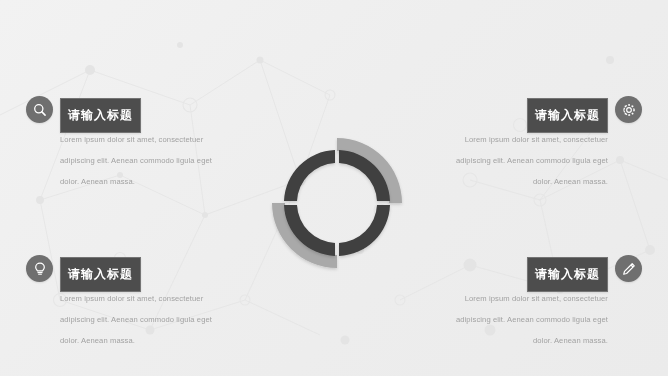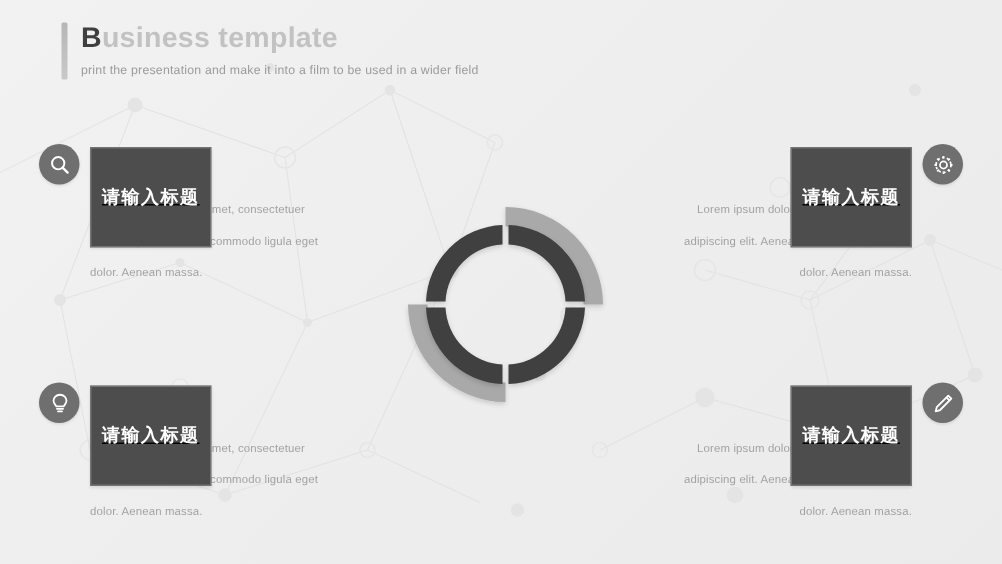--- a/index.html
+++ b/index.html
@@ -96,26 +96,25 @@
     position: absolute;
     left: 50%;
     top: 50%;
     transform: translate(-50%, -50%);
   }
 
   .title-banner {
     position: absolute;
     top: 2px;
     height: 35px;
-    padding: 16px 8px;
+    padding: 0 8px;
     background: #4d4d4d;
     box-shadow: inset 0 0 0 1px rgba(255,255,255,0.22), 0 1px 2px rgba(0,0,0,0.10);
     display: flex;
     align-items: center;
-    text-decoration: underline;
   }
   .block-left .title-banner  { left: 34px; }
   .block-right .title-banner { right: 34px; }
   .title-banner span {
     font-size: 12px;
     font-weight: bold;
     color: #ffffff;
     letter-spacing: 1px;
     line-height: 19px;
     white-space: nowrap;
@@ -197,27 +196,20 @@
       <circle cx="60" cy="300" r="6.5"></circle>
       <circle cx="245" cy="300" r="5"></circle>
       <circle cx="470" cy="180" r="7"></circle>
       <circle cx="600" cy="120" r="5"></circle>
       <circle cx="120" cy="258" r="5.5"></circle>
       <circle cx="380" cy="210" r="6"></circle>
       <circle cx="520" cy="125" r="6.5"></circle>
     </g>
   </svg>
 
-  <div id="header">
-    <div id="header-bar"></div>
-    <div id="header-text">
-      <div id="page-title"><span class="initial">B</span><span>usiness template</span></div>
-      <div id="page-subtitle">print the presentation and make it into a film to be used in a wider field</div>
-    </div>
-  </div>
 
   <div class="block block-left block-top">
     <div class="block-head">
       <div class="icon-circle">
         <svg width="15" height="15" viewBox="0 0 15 15" xmlns="http://www.w3.org/2000/svg">
           <circle cx="6.3" cy="6.3" r="4.1" fill="none" stroke="#ffffff" stroke-width="1.3"></circle>
           <line x1="9.4" y1="9.4" x2="12.6" y2="12.6" stroke="#ffffff" stroke-width="1.5" stroke-linecap="round"></line>
         </svg>
       </div>
       <div class="title-banner">

